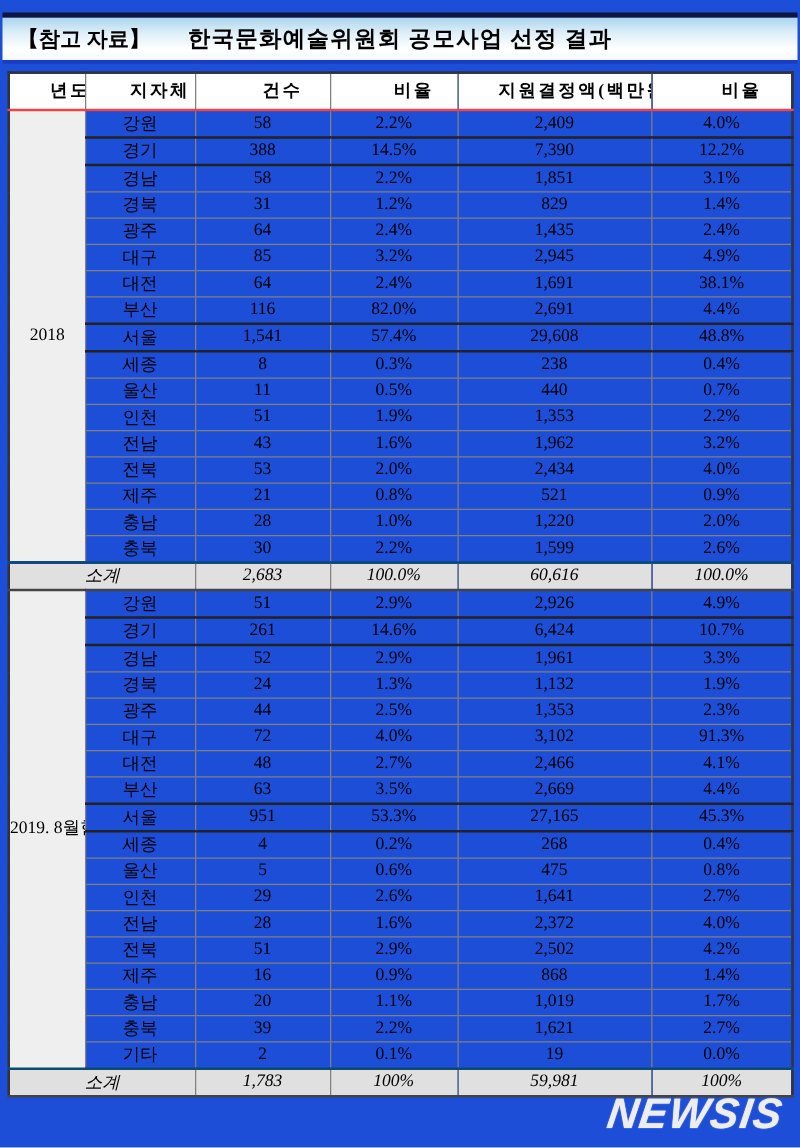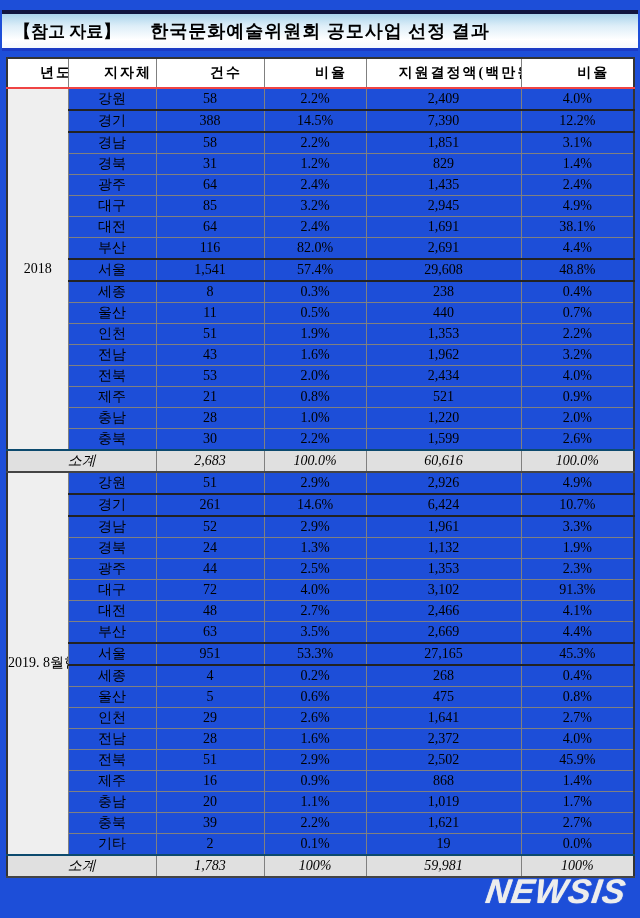--- a/index.html
+++ b/index.html
@@ -367,21 +367,21 @@
           <td>28</td>
           <td>1.6%</td>
           <td>2,372</td>
           <td>4.0%</td>
         </tr>
         <tr>
           <td>전북</td>
           <td>51</td>
           <td>2.9%</td>
           <td>2,502</td>
-          <td>45.9%</td>
+          <td>4.2%</td>
         </tr>
         <tr>
           <td>제주</td>
           <td>16</td>
           <td>0.9%</td>
           <td>868</td>
           <td>1.4%</td>
         </tr>
         <tr>
           <td>충남</td>

